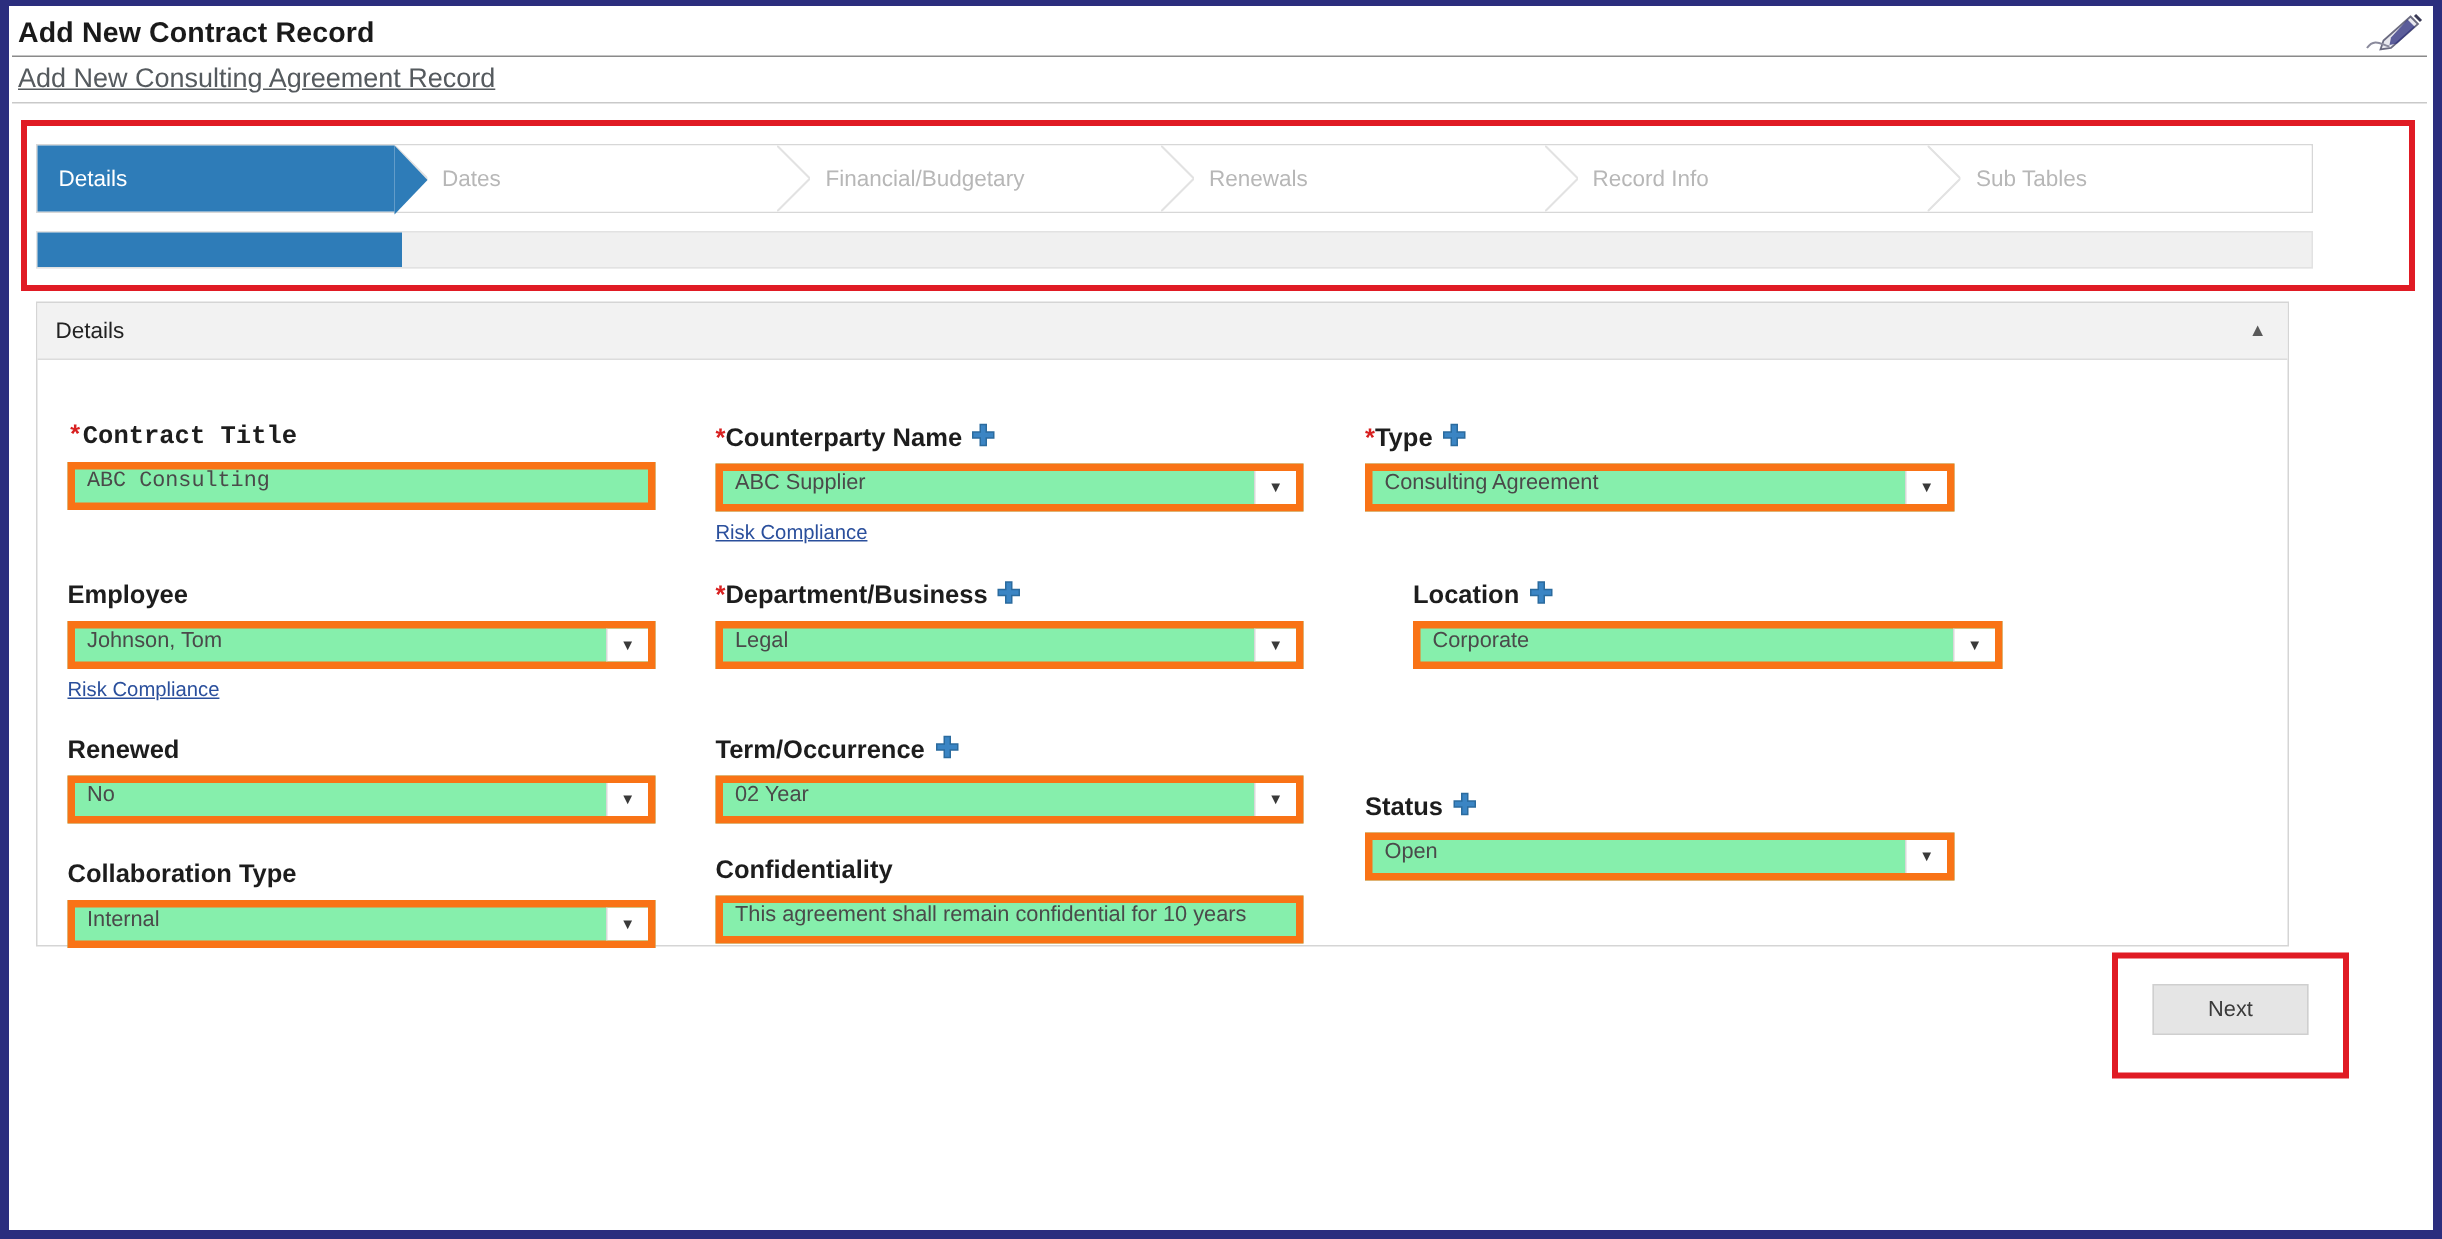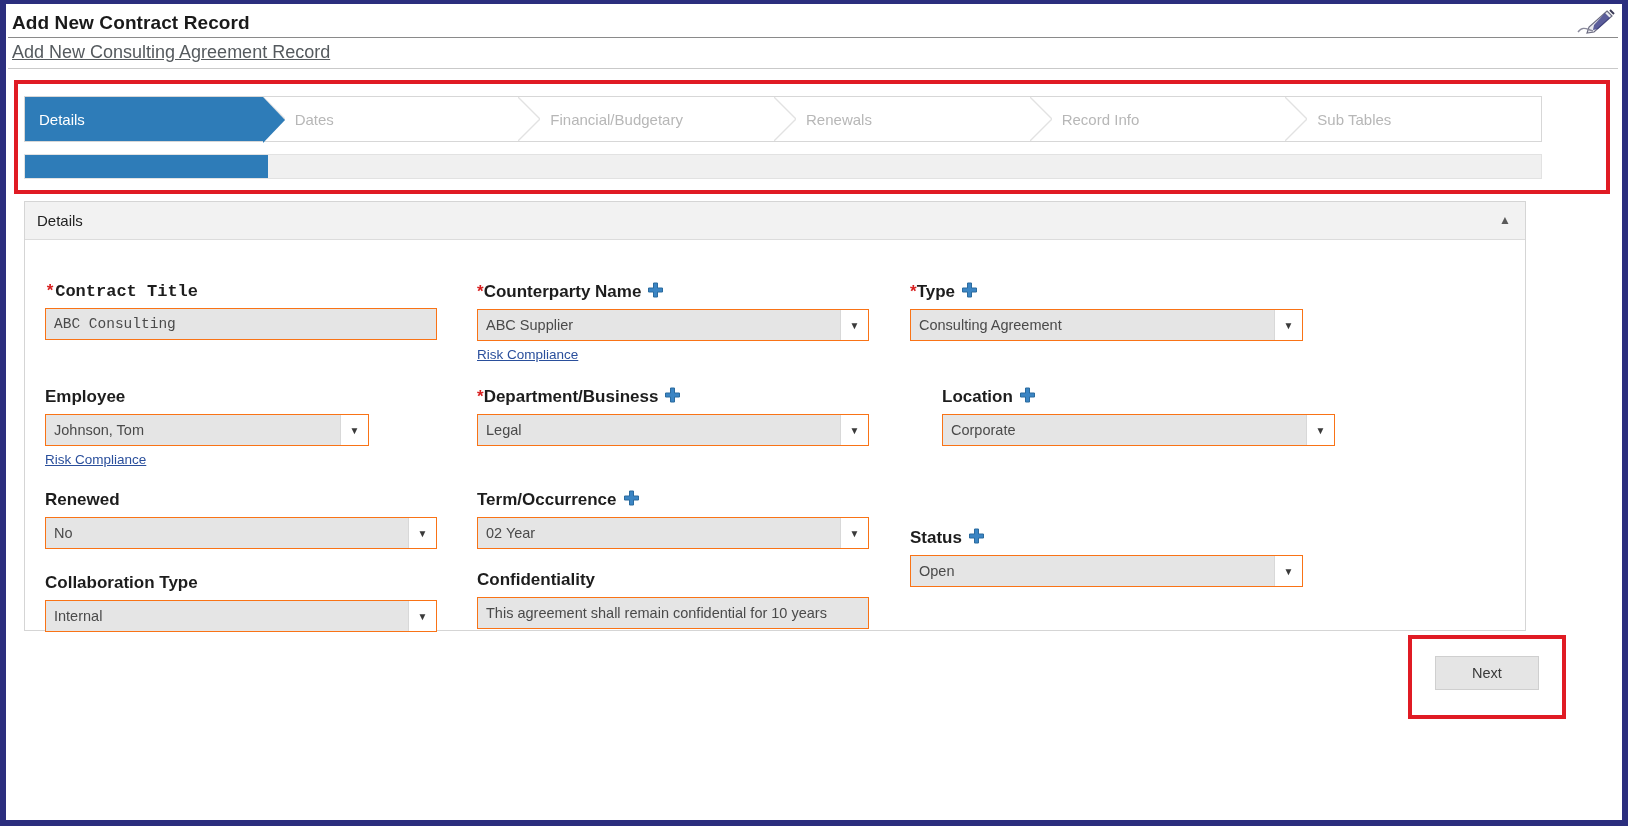--- a/index.html
+++ b/index.html
@@ -185,24 +185,23 @@
     font-weight: bold;
   }
   .plus {
     display: inline-block;
     margin-left: 6px;
     vertical-align: -2px;
   }
   .ctl {
     position: relative;
     height: 32px;
-    border: 1px solid #f97316;
-    background: #e5e5e5;
-    display: flex;
-    align-items: center;
+    border: 5px solid #f97316;
+    background: #86efac;
+    display: flex;
     font-size: 14.5px;
     color: #4a4a4a;
     padding-left: 8px;
     overflow: hidden;
     white-space: nowrap;
   }
   .ctl.sel { padding-right: 34px; }
   .caret {
     position: absolute;
     right: 0; top: 0;
@@ -337,21 +336,21 @@
       <div class="field" style="left:846px; top:42px; width:393px;margin-left:39px;">
         <label class="lbl"><span class="req">*</span><span>Type</span><svg class="plus" width="17" height="17" viewBox="0 0 17 17">
               <path d="M6.5 1 h4 v5 h5 v4 h-5 v5 h-4 v-5 h-5 v-4 h5 z" fill="#3b85c4" stroke="#2b6b9e" stroke-width="1"></path>
             </svg></label>
         <div class="ctl sel">
           <span>Consulting Agreement</span>
           <span class="caret">▼</span>
         </div>
       </div>
 
-      <div class="field" style="left:20px; top:147px; width:324px;">
+      <div class="field" style="left:20px; top:147px; width:392px;">
         <label class="lbl">Employee</label>
         <div class="ctl sel">
           <span>Johnson, Tom</span>
           <span class="caret">▼</span>
         </div>
         <a class="sublink">Risk Compliance</a>
       </div>
 
       <div class="field" style="left:452px; top:147px; width:392px;">
         <label class="lbl"><span class="req">*</span><span>Department/Business</span><svg class="plus" width="17" height="17" viewBox="0 0 17 17">

